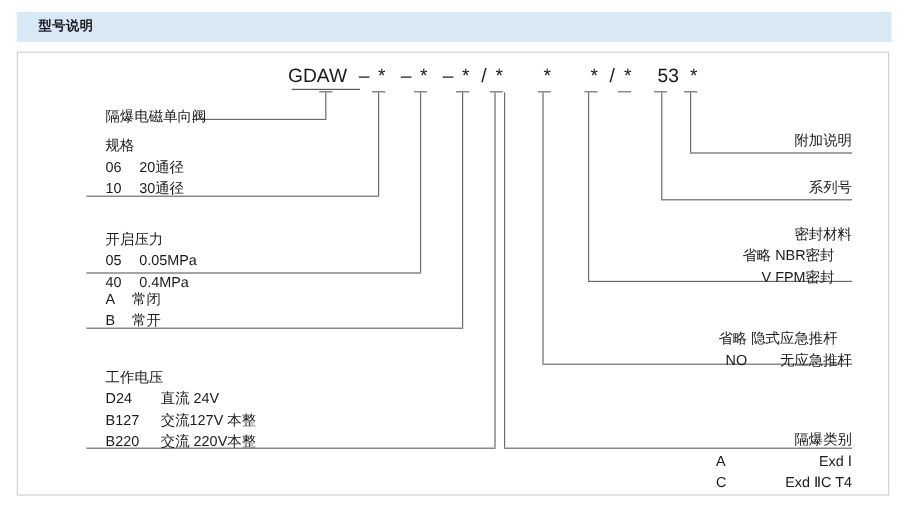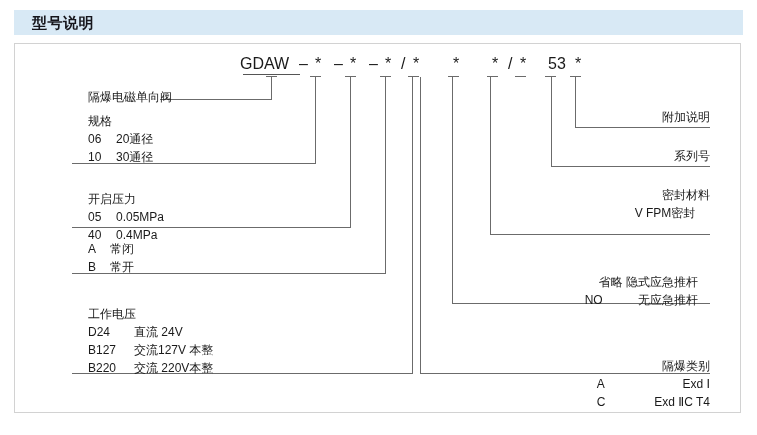--- a/index.html
+++ b/index.html
@@ -23,21 +23,21 @@
     left: 14px;
     top: 10px;
     width: 729px;
     height: 25px;
     background: #d8e9f5;
   }
   .title-bar .title-text {
     position: absolute;
     left: 18px;
     top: 4px;
-    font-size: 15px;
+    font-size: 11px;
     font-weight: bold;
     letter-spacing: 0.5px;
     color: #16161c;
   }
 
   
   .frame {
     position: absolute;
     left: 14px;
     top: 43px;
@@ -231,33 +231,37 @@
     <div class="row">附加说明</div>
   </div>
 
   <div class="lbl right" style="left:530px; top:147px; width:180px;">
     <div class="row">系列号</div>
   </div>
 
   <div class="lbl right" style="left:500px; top:186px; width:210px;">
     <div class="row">密封材料</div>
     <div class="row">
+      <span class="k">省略</span>
+      <span style="display:inline-block; width:64px; text-align:left;">NBR密封</span>
+    </div>
+    <div class="row">
       <span class="k">V</span>
       <span style="display:inline-block; width:64px; text-align:left;">FPM密封</span>
     </div>
   </div>
 
   <div class="lbl right" style="left:480px; top:273px; width:230px;">
     <div class="row">
       <span class="k">省略</span>
       <span style="display:inline-block; width:84px; text-align:left;">隐式应急推杆</span>
     </div>
     <div class="row">
       <span class="k">NO</span>
-      <span style="display:inline-block; width:84px; text-align:center;margin-left:20px;">无应急推杆</span>
+      <span style="display:inline-block; width:84px; text-align:right;">无应急推杆</span>
     </div>
   </div>
 
   <div class="lbl right" style="left:490px; top:325px; width:220px;margin-top:32px;">
     <div class="row">隔爆类别</div>
     <div class="row">
       <span style="display:inline-block; width:22px; text-align:left;">A</span>
       <span style="display:inline-block; width:88px; text-align:right;">Exd Ⅰ</span>
     </div>
     <div class="row">

